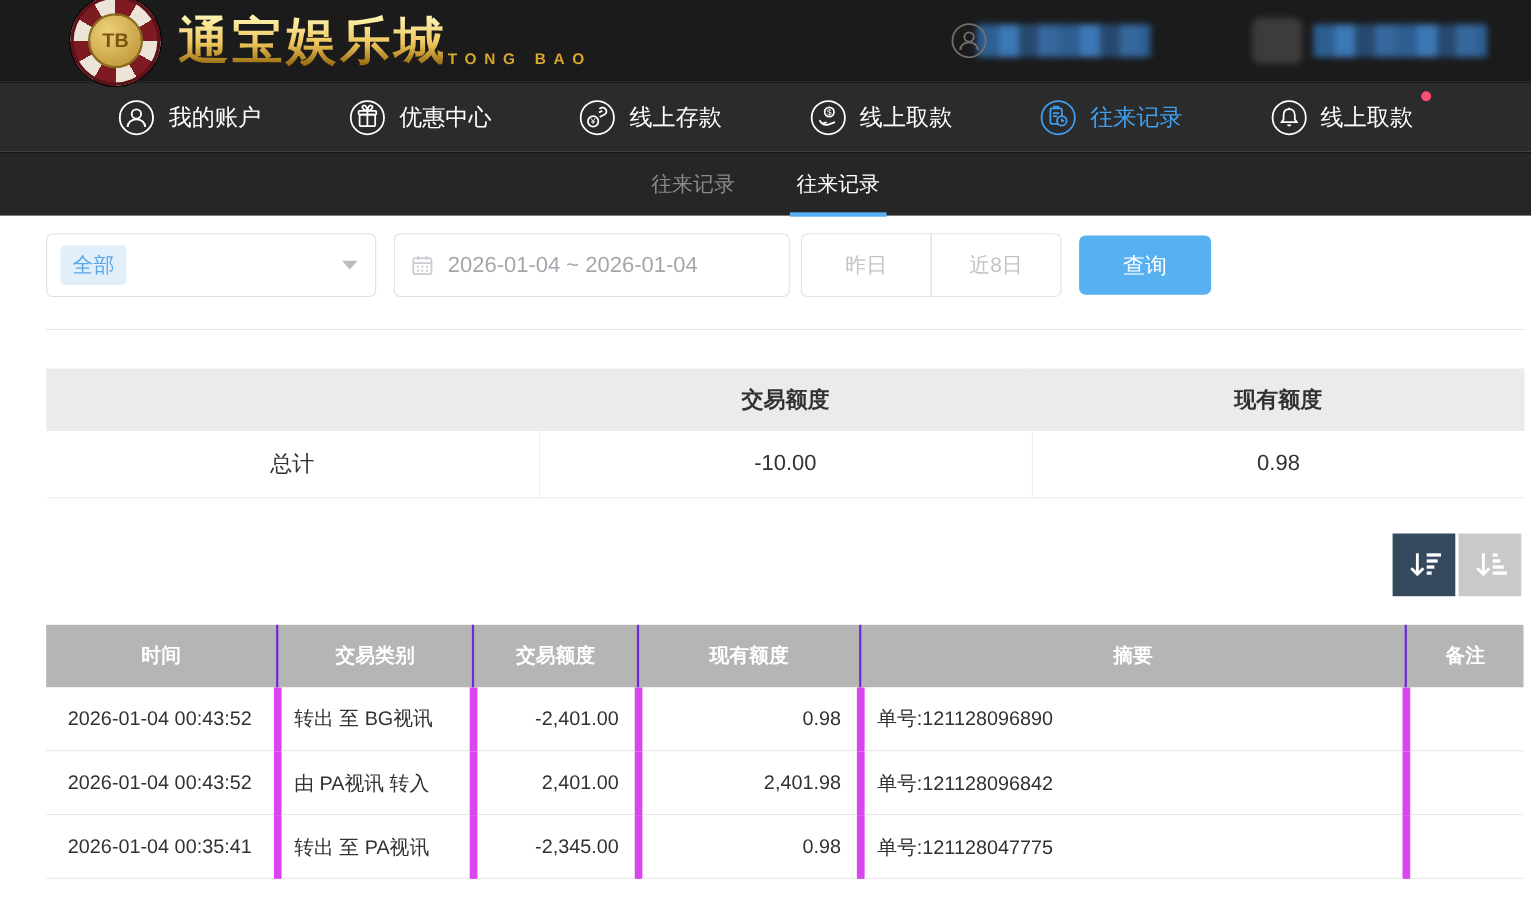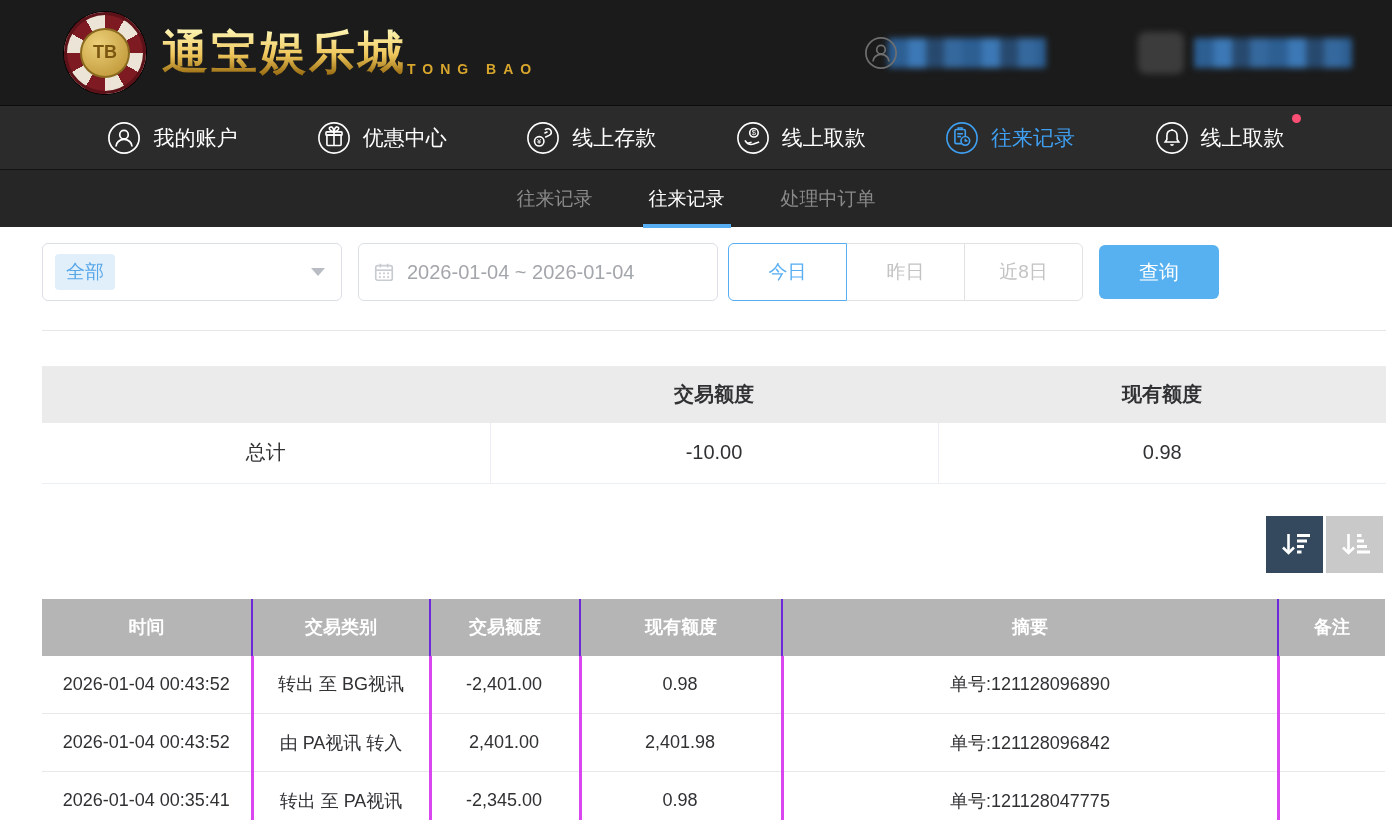--- a/index.html
+++ b/index.html
@@ -1,20 +1,20 @@
 <!DOCTYPE html>
 <html><head>
 <meta charset="utf-8">
 <style>
   * { margin:0; padding:0; box-sizing:border-box; }
   html,body { width:1392px; height:820px; overflow:hidden; background:#fff;
     font-family:"Liberation Sans","DejaVu Sans",sans-serif; }
 
   
-  .site-header { height:105px; background:#1b1b1b; display:flex; align-items:center;
+  .site-header { height:74px; background:#1b1b1b; display:flex; align-items:center;
     justify-content:space-between; padding:0 40px 0 64px; }
   .brand { display:flex; align-items:center; gap:16px; }
   .chip { width:82px; height:82px; border-radius:50%; flex:0 0 auto;
     background:repeating-conic-gradient(#7e1a22 0deg 30deg,#ece4d6 30deg 60deg);
     box-shadow:inset 0 0 0 3px #5d1118, 0 0 0 1px #000;
     display:flex; align-items:center; justify-content:center; }
   .chip-center { width:50px; height:50px; border-radius:50%;
     background:radial-gradient(circle at 35% 30%,#ecd07a,#b98f2e);
     border:2px solid #8a6a1f; color:#7a5610; font-weight:bold; font-size:18px;
     display:flex; align-items:center; justify-content:center; }
@@ -90,21 +90,21 @@
   .sort-btn.desc { background:#34495e; }
   .sort-btn.asc { background:#c9c9c9; }
 
   
   .records-table { margin:26px 0 0 42px; width:1343px; border-collapse:collapse;
     table-layout:fixed; font-size:18px; color:#303133; }
   .records-table th { background:#b5b5b5; color:#fff; font-weight:bold; height:57px;
     text-align:center; border-left:2px solid #6d28d9; }
   .records-table th:first-child { border-left:none;font-family:Liberation Mono, monospace; }
   .records-table td { height:58px; background:#fff; border-bottom:1px solid #e8e8e8;
-    border-left:3px solid #d946ef; padding:0 12px;text-align:center; }
+    border-left:7px solid #d946ef; padding:0 12px; }
   .records-table td:first-child { border-left:none; text-align:center; }
   .col-type { text-align:left; }
   .col-amount, .col-balance { text-align:right; padding-right:14px !important; }
   .col-summary { text-align:left; }
 </style>
 </head>
 <body>
 
 <div class="site-header">
   <div class="brand">
@@ -191,21 +191,20 @@
       <line x1="18" y1="8.4" x2="18" y2="9.8"></line>
     </svg>
     <span>线上取款</span>
     <span class="nav-dot"></span>
   </div>
 </div>
 
 <div class="sub-tabs">
   <div class="sub-tab">往来记录</div>
   <div class="sub-tab active">往来记录</div>
-  <div class="sub-tab">处理中订单</div>
 </div>
 
 <div class="filter-row">
   <div class="select-box">
     <span class="select-tag">全部</span>
     <span class="select-caret"></span>
   </div>
   <div class="date-box">
     <svg width="22" height="22" viewBox="0 0 24 24" fill="none" stroke="#c8ccd0" stroke-width="1.8">
       <rect x="3" y="5" width="18" height="16" rx="2"></rect>
@@ -217,21 +216,20 @@
           <rect x="11" y="12.5" width="2" height="2"></rect>
           <rect x="15.5" y="12.5" width="2" height="2"></rect>
         <rect x="6.5" y="16.5" width="2" height="2"></rect>
           <rect x="11" y="16.5" width="2" height="2"></rect>
           <rect x="15.5" y="16.5" width="2" height="2"></rect>
       </g>
     </svg>
     <span>2026-01-04 ~ 2026-01-04</span>
   </div>
   <div class="quick-group">
-    <button class="quick-btn active">今日</button>
     <button class="quick-btn">昨日</button>
     <button class="quick-btn">近8日</button>
   </div>
   <button class="search-btn">查询</button>
 </div>
 
 <div class="h-divider"></div>
 
 <table class="summary-table">
   <colgroup>

